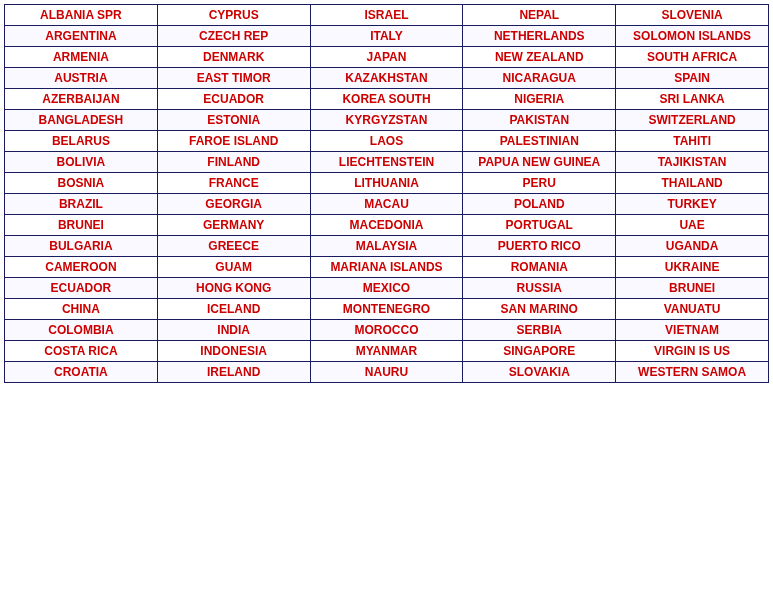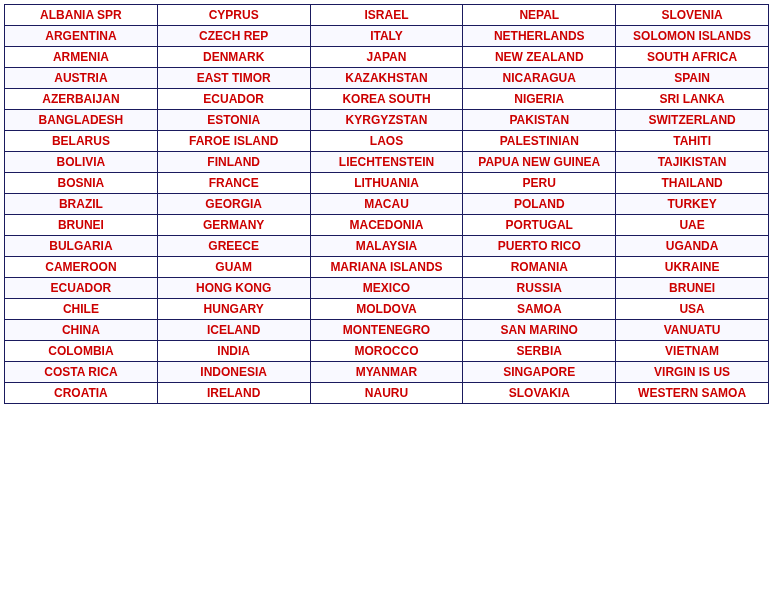--- a/index.html
+++ b/index.html
@@ -129,27 +129,20 @@
         <td>UKRAINE</td>
       </tr>
       <tr>
         <td>ECUADOR</td>
         <td>HONG KONG</td>
         <td>MEXICO</td>
         <td>RUSSIA</td>
         <td>BRUNEI</td>
       </tr>
       <tr>
-        <td>CHILE</td>
-        <td>HUNGARY</td>
-        <td>MOLDOVA</td>
-        <td>SAMOA</td>
-        <td>USA</td>
-      </tr>
-      <tr>
         <td>CHINA</td>
         <td>ICELAND</td>
         <td>MONTENEGRO</td>
         <td>SAN MARINO</td>
         <td>VANUATU</td>
       </tr>
       <tr>
         <td>COLOMBIA</td>
         <td>INDIA</td>
         <td>MOROCCO</td>

